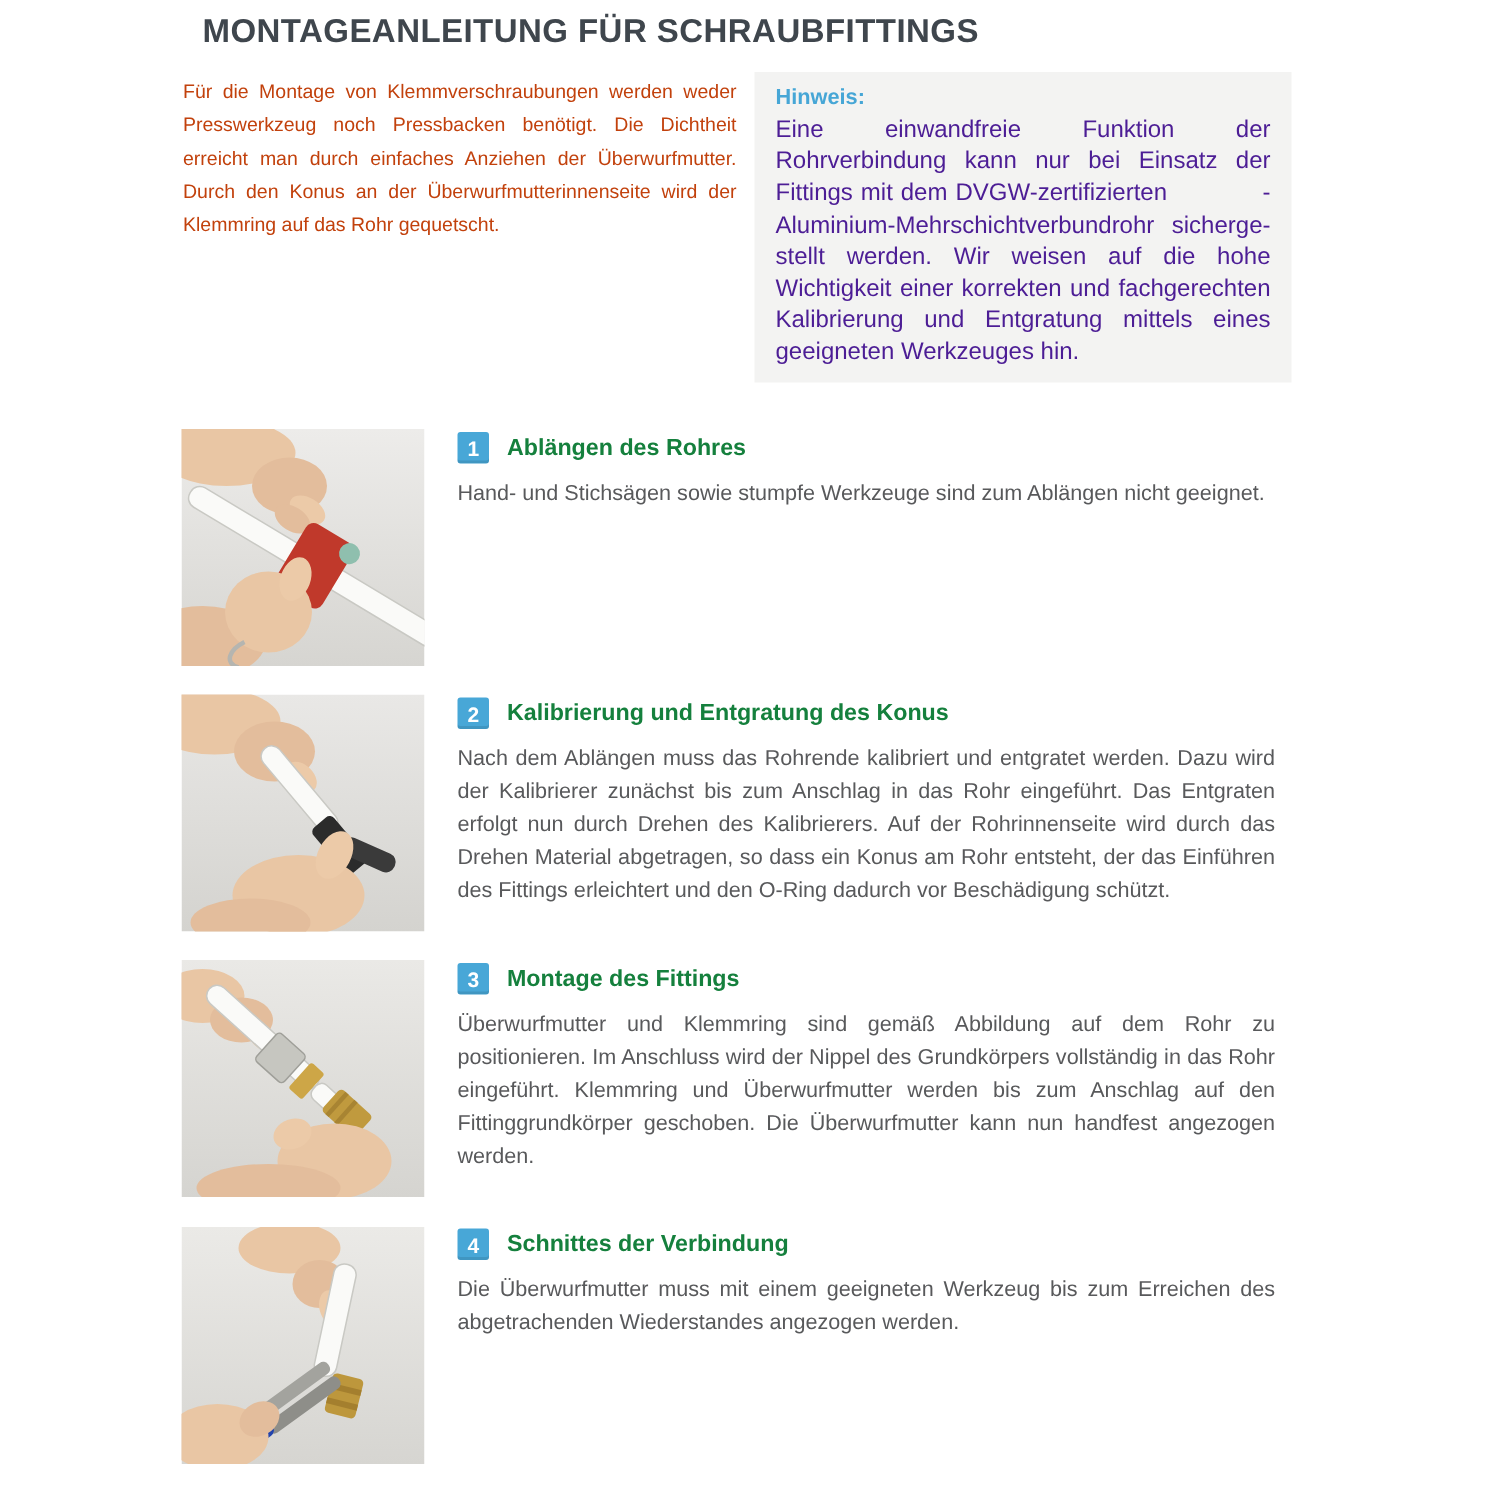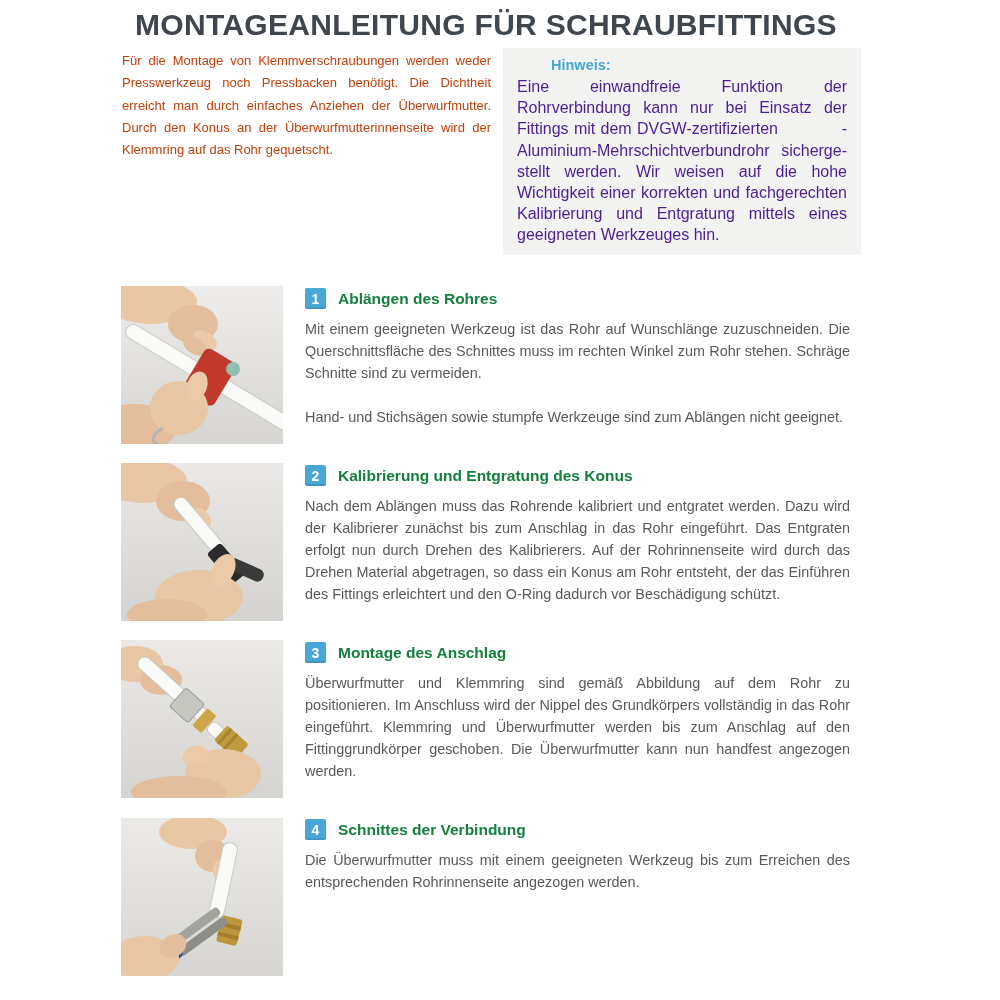--- a/index.html
+++ b/index.html
@@ -9,21 +9,21 @@
     width: 1000px;
     height: 1000px;
     background: #ffffff;
     font-family: "Liberation Sans", sans-serif;
     overflow: hidden;
   }
   .doc-title {
     position: absolute;
     left: 135px;
     top: 8px;
-    font-size: 30px;
+    font-size: 22px;
     font-weight: bold;
     color: #3f464d;
     letter-spacing: 0.3px;
     white-space: nowrap;
   }
   .intro {
     position: absolute;
     left: 122px;
     top: 50px;
     width: 369px;
@@ -38,21 +38,20 @@
     top: 48px;
     width: 358px;
     background: #f3f3f2;
     padding: 7px 14px 9px 14px;
   }
   .note-label {
     color: #46a6d6;
     font-weight: bold;
     font-size: 14.5px;
     line-height: 21px;
-    margin-left: 34px;
   }
   .note-body {
     font-size: 16px;
     line-height: 21.2px;
     color: #4c1d95;
     text-align: justify;
   }
   .photo {
     position: absolute;
     left: 121px;
@@ -141,21 +140,20 @@
       <ellipse cx="76" cy="100" rx="10" ry="15" fill="#eccaa8" transform="rotate(20 76 100)"></ellipse>
     </g>
     <path d="M42 142 c-10 5 -14 14 -4 17" stroke="#b5b5b0" stroke-width="3" fill="none"></path>
   </svg>
 
   <div class="step-text" style="top:288px">
     <div class="step-header">
       <div class="step-badge">1</div>
       <div class="step-title">Ablängen des Rohres</div>
     </div>
-    <p class="step-para">Mit einem geeigneten Werkzeug ist das Rohr auf Wunschlänge zuzuschneiden. Die Quer­schnittsfläche des Schnittes muss im rechten Winkel zum Rohr stehen. Schräge Schnitte sind zu vermeiden.</p>
     <p class="step-para">Hand- und Stichsägen sowie stumpfe Werkzeuge sind zum Ablängen nicht geeignet.</p>
   </div>
 
   <svg class="photo" style="top:463px" viewBox="0 0 162 158" xmlns="http://www.w3.org/2000/svg">
     <defs>
       <linearGradient id="bg2" x1="0" y1="0" x2="0" y2="1">
         <stop offset="0" stop-color="#e9e8e6"></stop>
           <stop offset="1" stop-color="#d4d3cf"></stop>
       </linearGradient>
     </defs>
@@ -225,21 +223,21 @@
     <g>
       <ellipse cx="102" cy="134" rx="38" ry="25" fill="#e9c6a4"></ellipse>
       <ellipse cx="74" cy="116" rx="13" ry="10" fill="#eccaa8" transform="rotate(-20 74 116)"></ellipse>
       <ellipse cx="58" cy="152" rx="48" ry="16" fill="#e3bd9c"></ellipse>
     </g>
   </svg>
 
   <div class="step-text" style="top:642px">
     <div class="step-header">
       <div class="step-badge">3</div>
-      <div class="step-title">Montage des Anschlag</div>
+      <div class="step-title">Montage des Fittings</div>
     </div>
     <p class="step-para">Überwurfmutter und Klemmring sind gemäß Abbildung auf dem Rohr zu positionieren. Im Anschluss wird der Nippel des Grundkörpers vollständig in das Rohr eingeführt. Klemmring und Überwurfmutter werden bis zum Anschlag auf den Fittinggrundkörper geschoben. Die Überwurfmutter kann nun handfest angezogen werden.</p>
   </div>
 
   <svg class="photo" style="top:818px" viewBox="0 0 162 158" xmlns="http://www.w3.org/2000/svg">
     <defs>
       <linearGradient id="bg4" x1="0" y1="0" x2="0" y2="1">
         <stop offset="0" stop-color="#ebeae7"></stop>
           <stop offset="1" stop-color="#d6d5d1"></stop>
       </linearGradient>
@@ -272,16 +270,16 @@
       <ellipse cx="24" cy="140" rx="34" ry="22" fill="#e9c6a4"></ellipse>
       <ellipse cx="52" cy="128" rx="14" ry="11" fill="#e3bd9c" transform="rotate(-30 52 128)"></ellipse>
     </g>
   </svg>
 
   <div class="step-text" style="top:819px">
     <div class="step-header">
       <div class="step-badge">4</div>
       <div class="step-title">Schnittes der Verbindung</div>
     </div>
-    <p class="step-para">Die Überwurfmutter muss mit einem geeigneten Werkzeug bis zum Erreichen des entspre­chenden Rohrinnenseite angezogen werden.</p>
+    <p class="step-para">Die Überwurfmutter muss mit einem geeigneten Werkzeug bis zum Erreichen des abgetra­chenden Wiederstandes angezogen werden.</p>
   </div>
 
 </div>
 
 </body></html>

